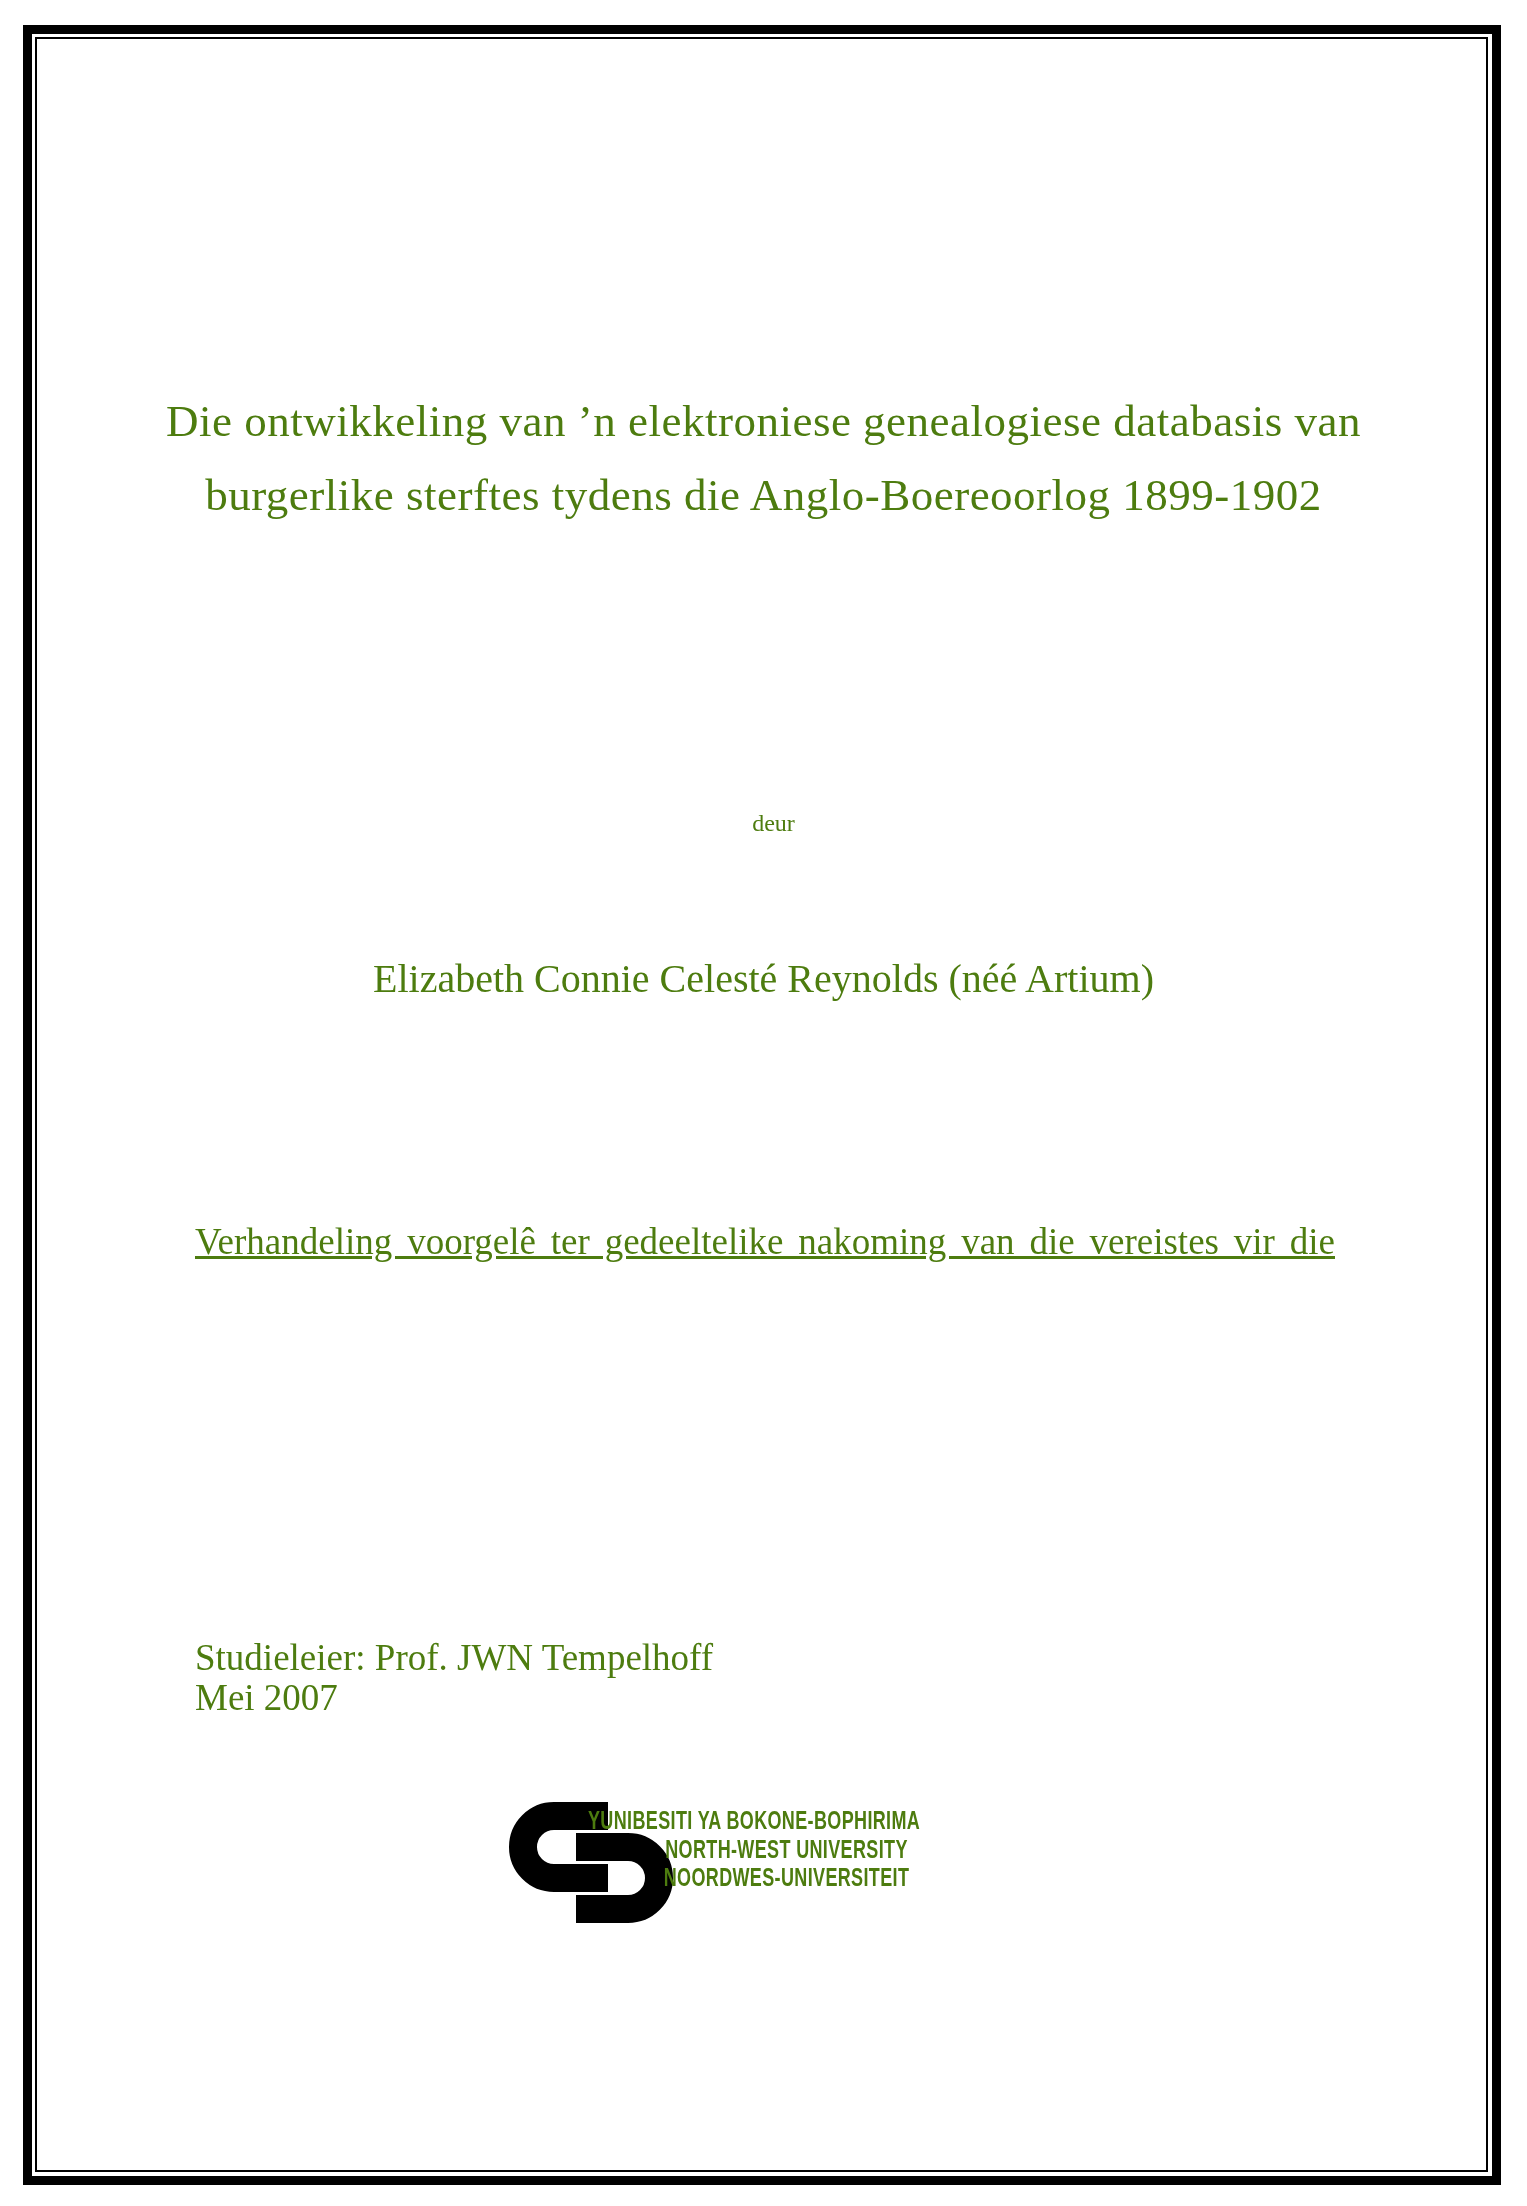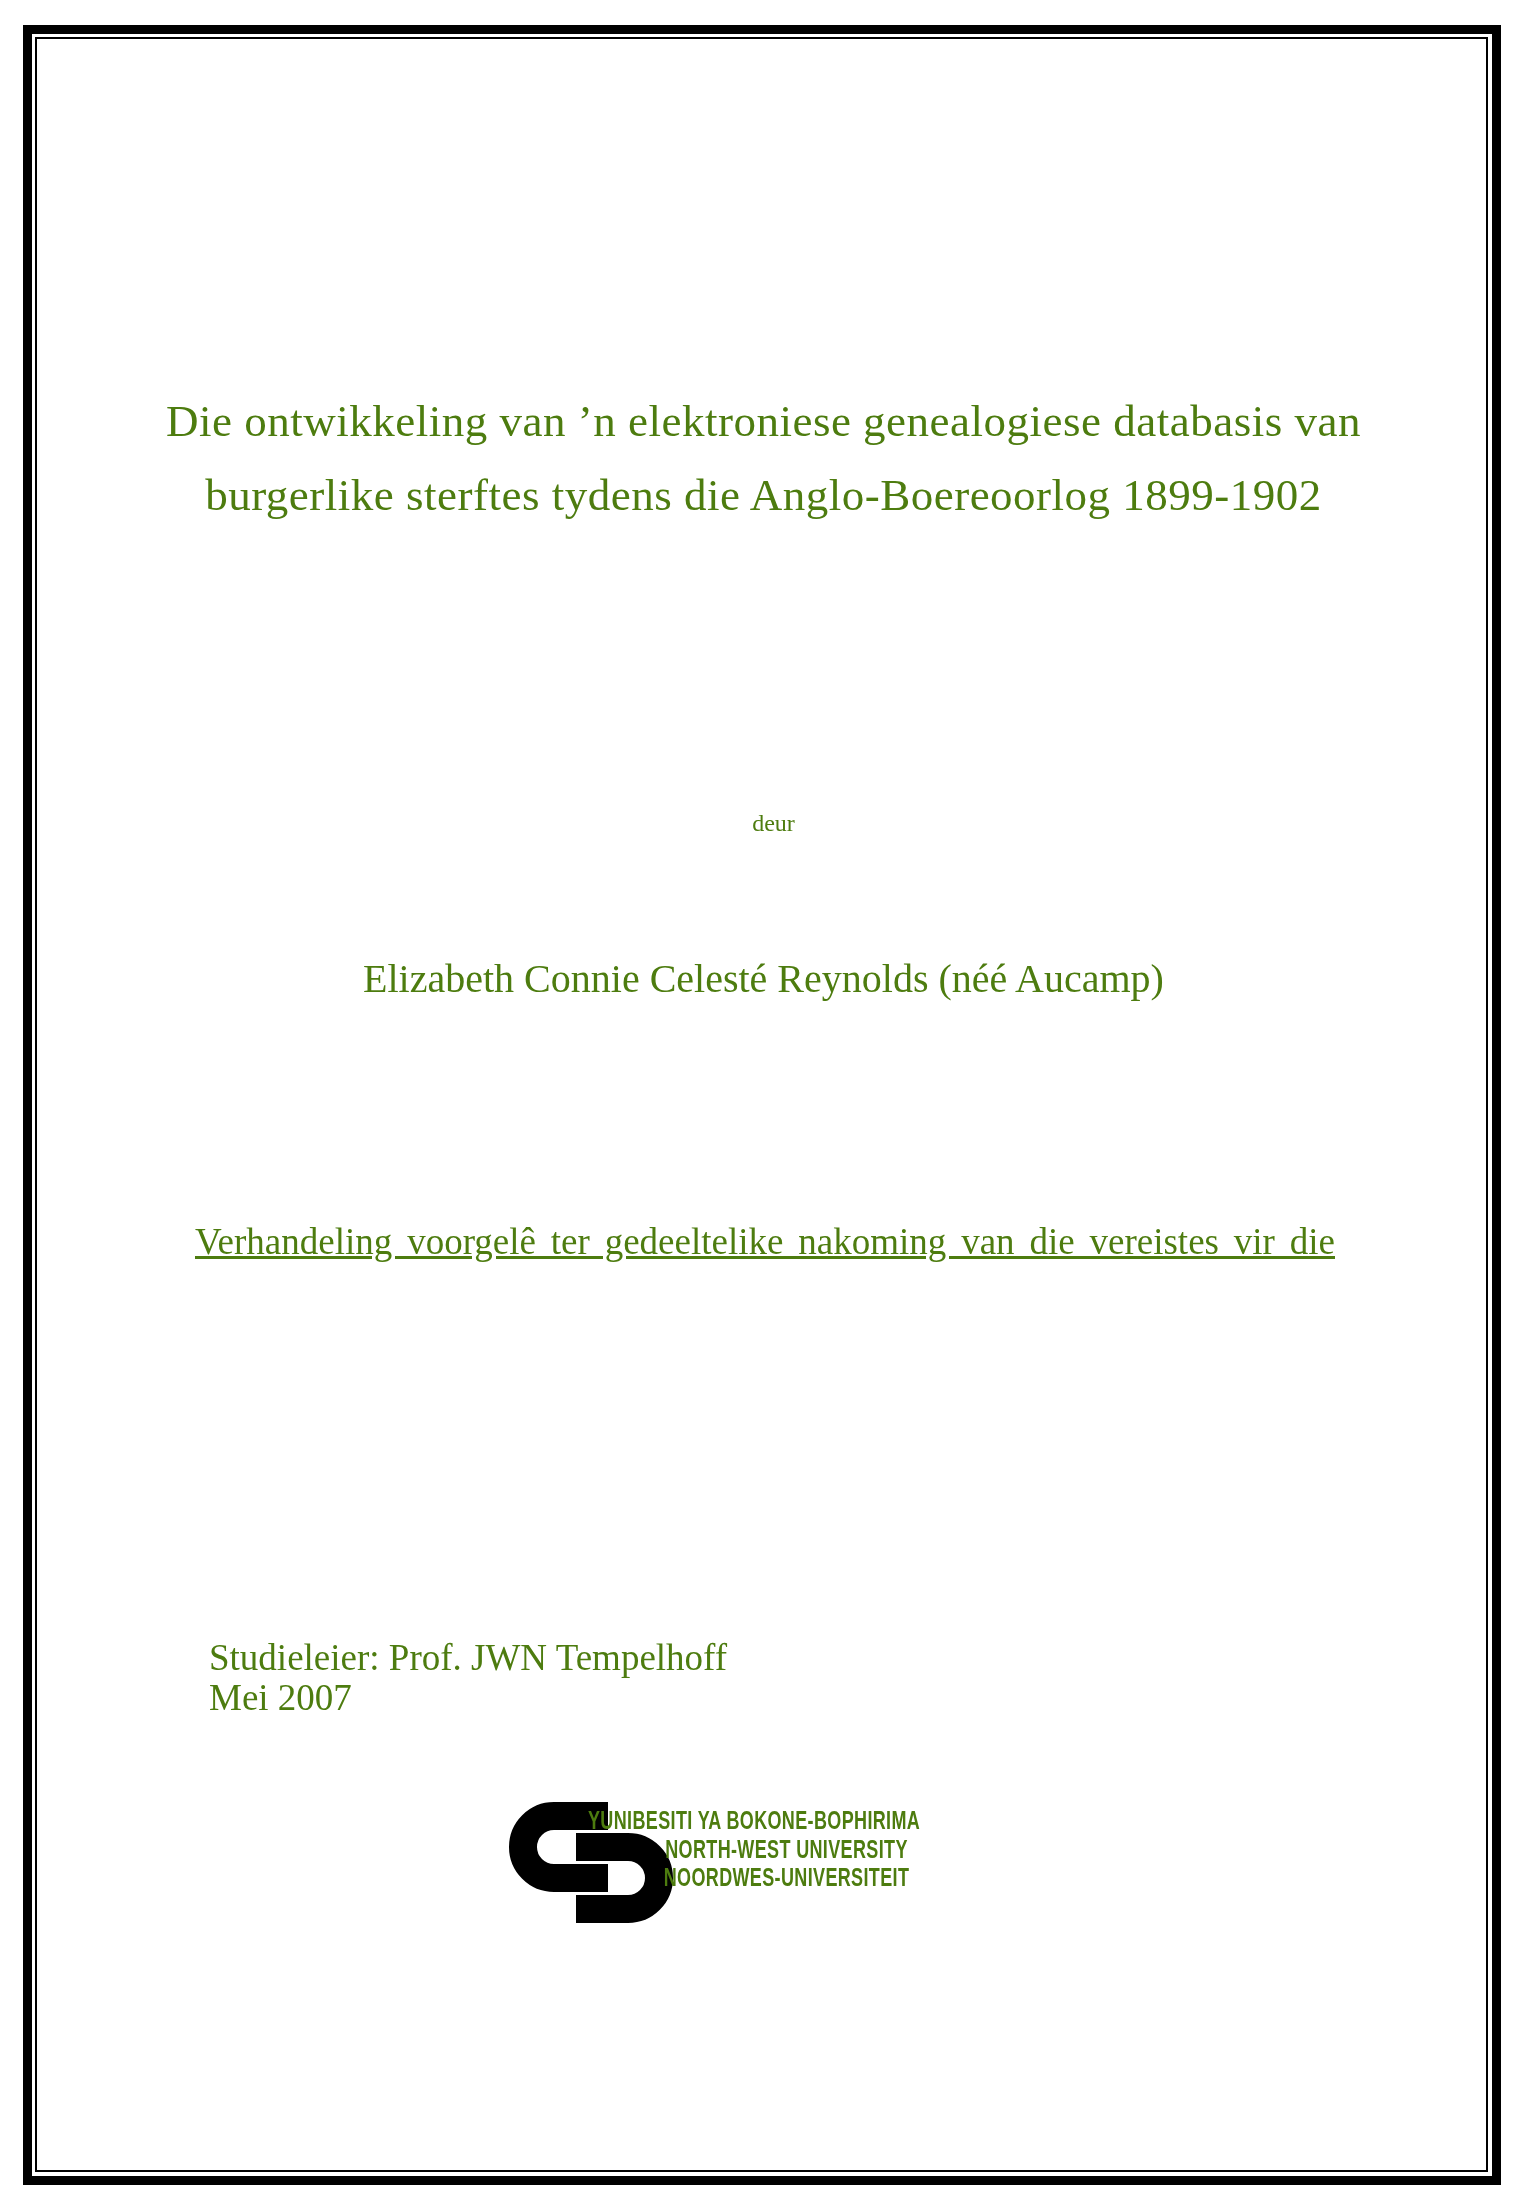--- a/index.html
+++ b/index.html
@@ -55,21 +55,20 @@
   .decl-line1 {
     text-align: justify;
     text-align-last: justify;
   }
   .decl-line2 em { font-style: italic; }
   .supervisor-block {
     position: absolute;
     left: 195px; top: 1638px;
     font-size: 37px;
     line-height: 40px;
-    margin-left: 14px;
   }
   .logo {
     position: absolute;
     left: 496px; top: 1796px;
     width: 560px; height: 175px; text-align: center;
   }
   .logo-mark {
     position: absolute;
     left: 0; top: 3px;
     width: 193px; height: 126px;
@@ -96,21 +95,21 @@
   <div class="frame-outer"></div>
   <div class="frame-inner"></div>
 
   <div class="thesis-title">
     <div>Die ontwikkeling van ’n elektroniese genealogiese databasis van</div>
     <div>burgerlike sterftes tydens die Anglo-Boereoorlog 1899-1902</div>
   </div>
 
   <div class="byline">deur</div>
 
-  <div class="author">Elizabeth Connie Celesté Reynolds (néé Aucamp)</div>
+  <div class="author">Elizabeth Connie Celesté Reynolds (néé Artium)</div>
 
   <div class="declaration">
     <div class="decl-line1">Verhandeling voorgelê ter gedeeltelike nakoming van die vereistes vir die</div>
   </div>
 
   <div class="supervisor-block">
     <div>Studieleier: Prof. JWN Tempelhoff</div>
     <div>Mei 2007</div>
   </div>
 

